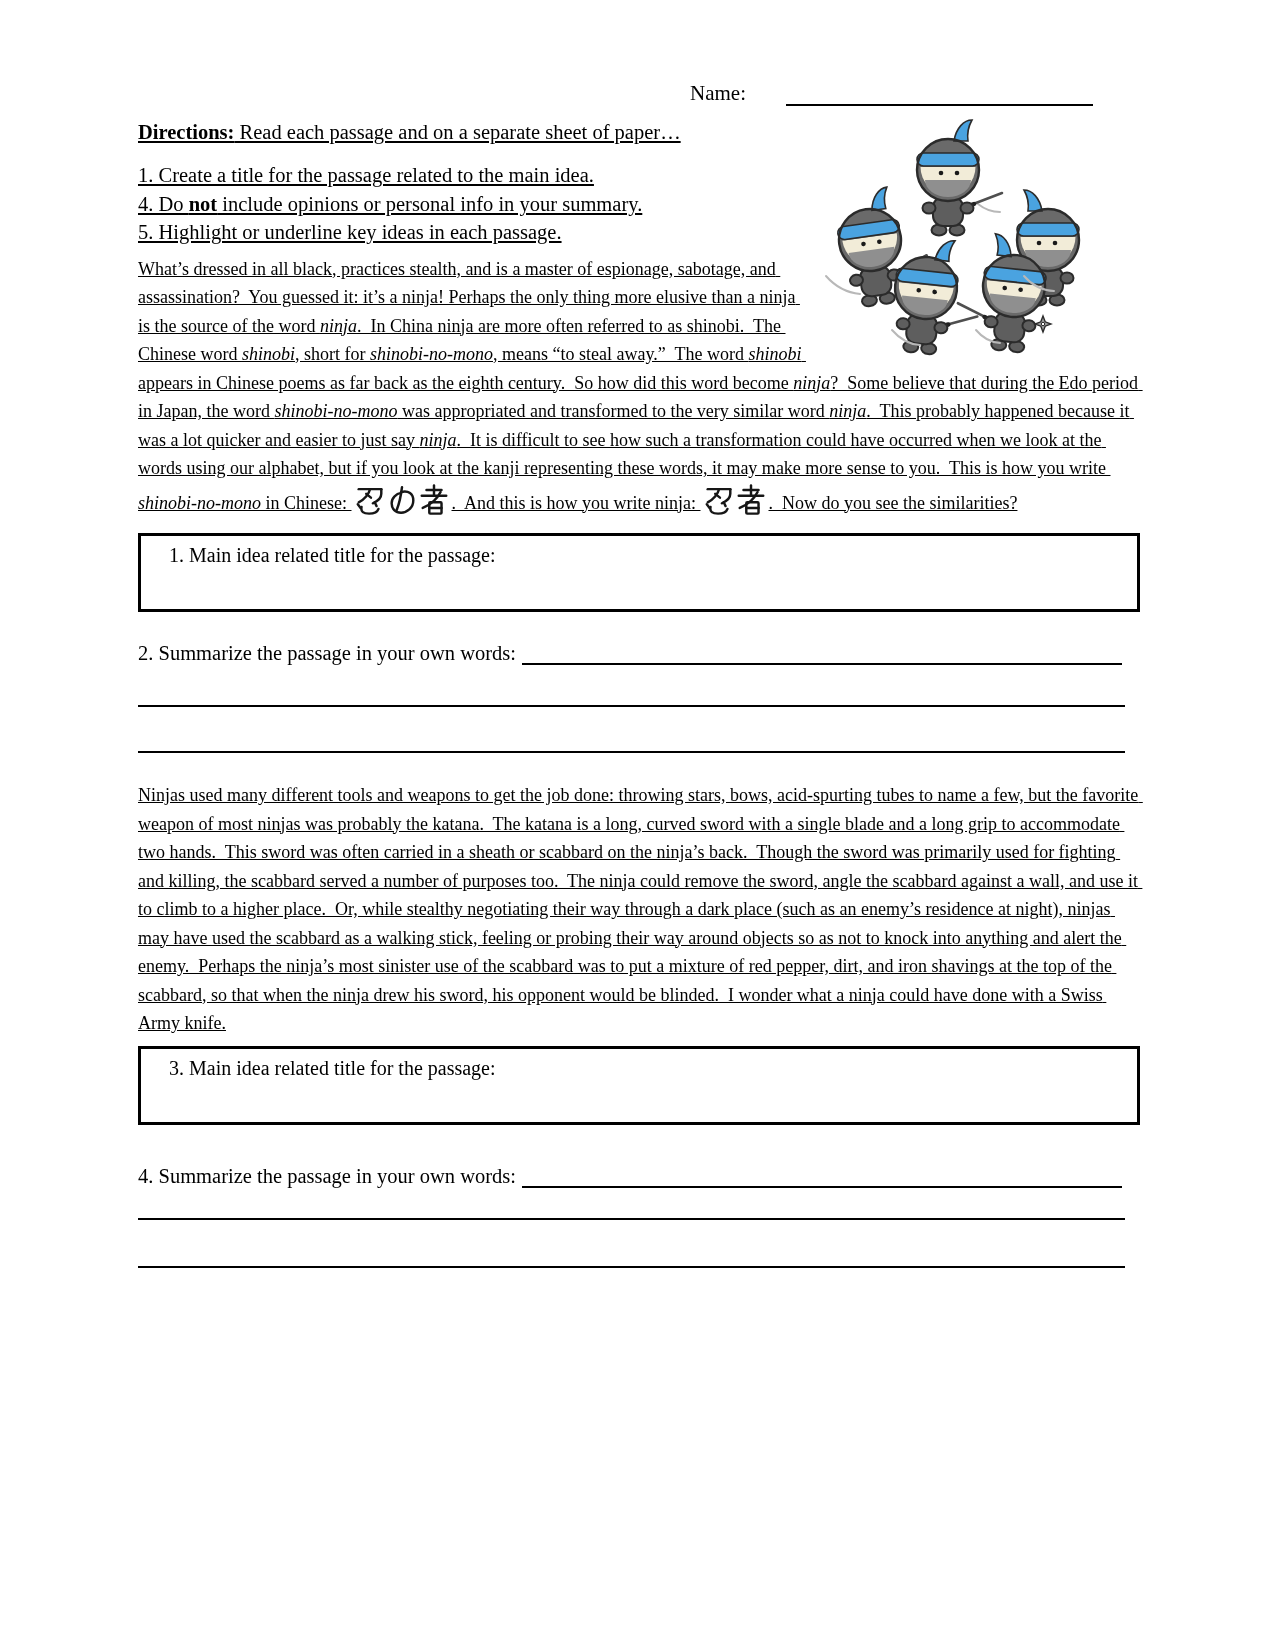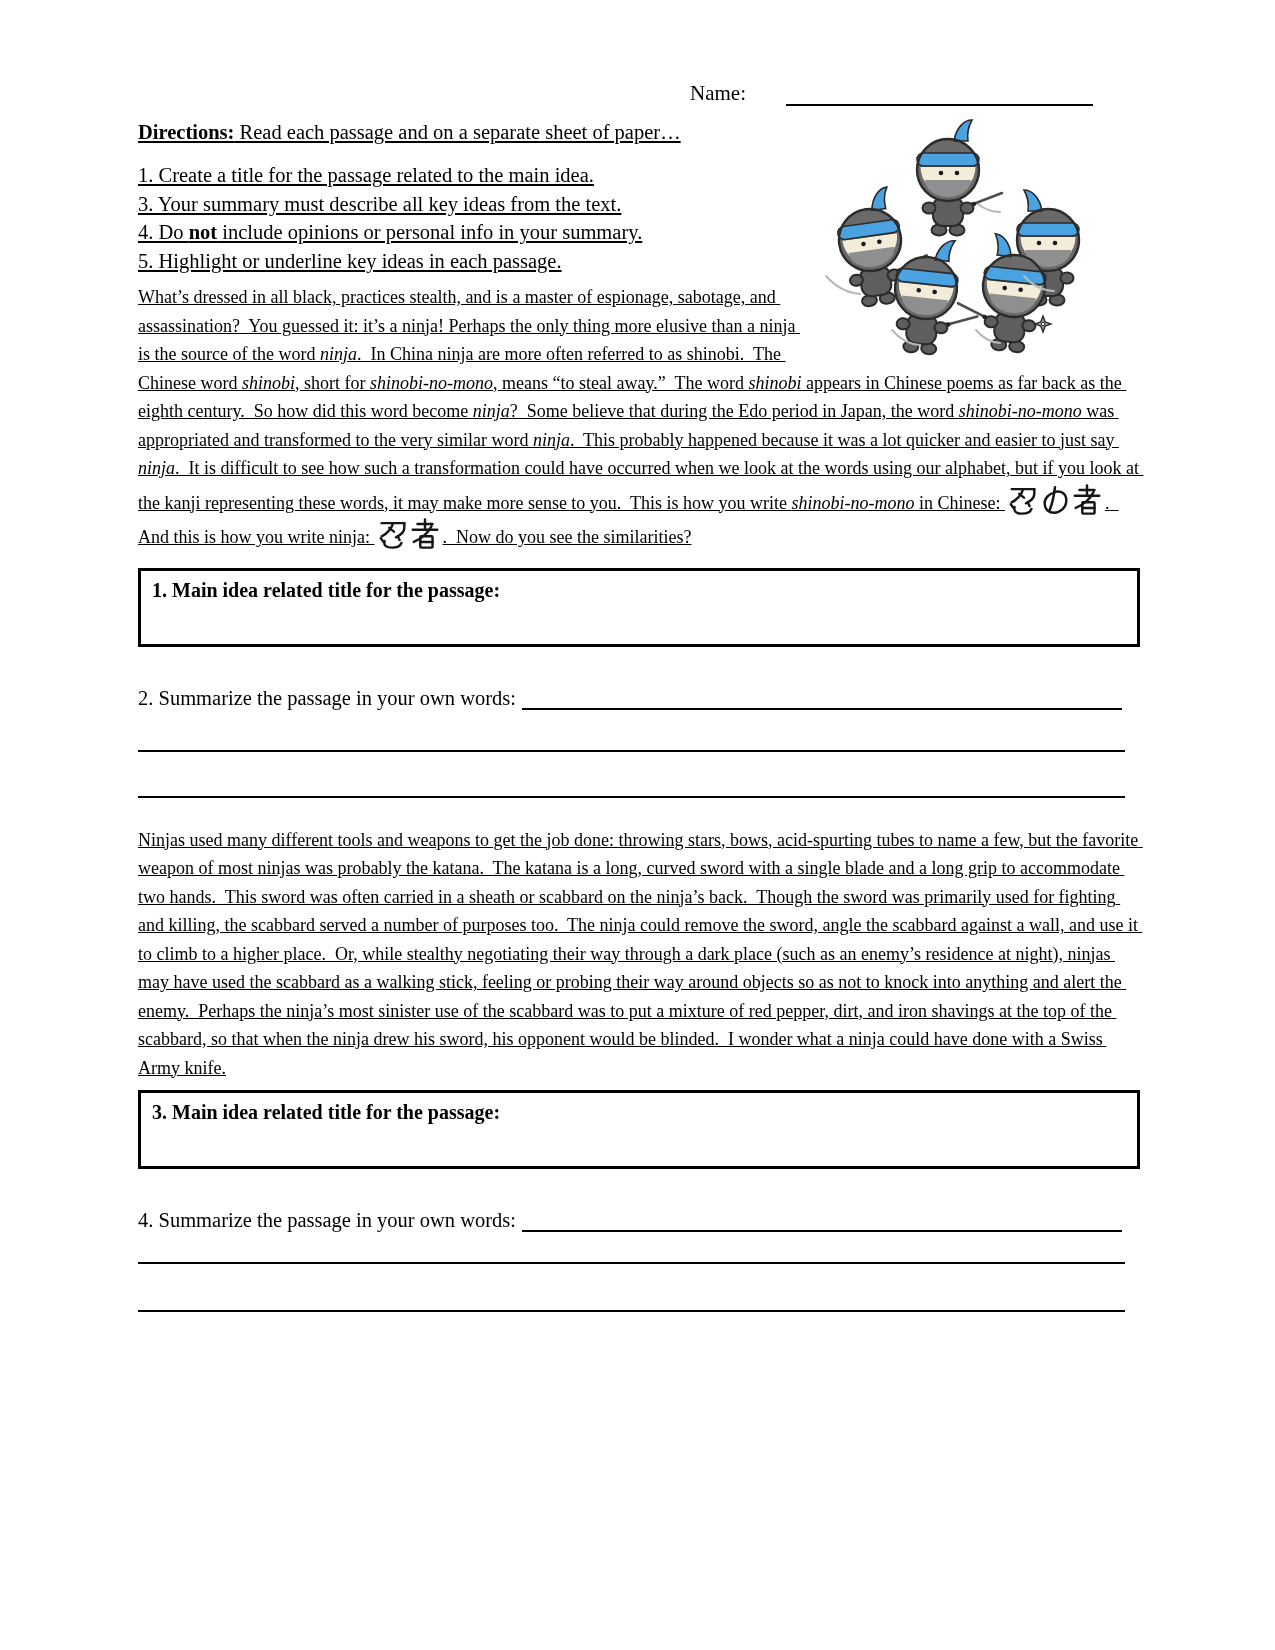--- a/index.html
+++ b/index.html
@@ -20,26 +20,26 @@
   .ninja-svg{display:block;width:272px;height:240px;margin:-26px 58px 0 auto;}
 
   .instructions{margin-top:17px;font-size:20.5px;line-height:28.5px;}
 
   .passage{font-size:18px;line-height:28.5px;white-space:pre-wrap;text-align:left;}
   .passage-1{margin-top:8px;}
   .passage-2{margin-top:28px;clear:both;}
   .kanji{display:inline-block;vertical-align:-7px;margin:0 2px;}
   .kanji path,.kanji rect{fill:none;stroke:#161616;stroke-width:2.6;stroke-linecap:round;stroke-linejoin:round;}
 
-  .idea-box{clear:both;border:3px solid #000;padding:8px 12px 42px 11px;font-size:20px;font-weight:bold;}
+  .idea-box{clear:both;border:3px solid #000;padding:8px 12px 42px 28px;font-size:20px;font-weight:normal;}
   .idea-box-1{margin-top:16px;}
   .idea-box-3{margin-top:8px;}
 
   .summarize-row{display:flex;align-items:flex-end;font-size:20.5px;}
-  .q2-row{margin-top:36px;}
+  .q2-row{margin-top:26px;}
   .q4-row{margin-top:36px;text-align:right;}
   .write-line{flex:1;border-bottom:2px solid #000;height:25px;margin-left:6px;margin-right:18px;}
 
   .ansline{border-bottom:2px solid #000;width:987px;}
   .ansline-q2-a{height:40px;}
   .ansline-q2-b{height:44px;}
   .ansline-q4-a{height:30px;}
   .ansline-q4-b{height:46px;}
 
   
@@ -97,21 +97,20 @@
       <path class="nj-swish" d="M 166 212 q 10 12 24 13"></path>
       <g transform="translate(233,206)">
         <path d="M0 -8 L2.2 -2.2 L8 0 L2.2 2.2 L0 8 L-2.2 2.2 L-8 0 L-2.2 -2.2 Z" fill="#9a9a9a" stroke="#2b2b2b" stroke-width="1.4"></path>
         <circle r="1.7" fill="#fff" stroke="#2b2b2b" stroke-width="1"></circle>
       </g>
     </svg>
   </div>
 
   <div class="instructions">
     <p><span>1. Create a title for the passage related to the main idea.</span></p>
-    <p><span>3. Your summary must describe all key ideas from the text.</span></p>
     <p><span>4. Do </span><span class="bd">not</span><span> include opinions or personal info in your summary.</span></p>
     <p><span>5. Highlight or underline key ideas in each passage.</span></p>
   </div>
 
   <p class="passage passage-1"><span><span>What’s dressed in all black, practices stealth, and is a master of espionage, sabotage, and assassination?  You guessed it: it’s a ninja! Perhaps the only thing more elusive than a ninja is the source of the word </span><span class="it">ninja</span><span>.  In China ninja are more often referred to as shinobi.  The Chinese word </span><span class="it">shinobi</span><span>, short for </span><span class="it">shinobi-no-mono</span><span>, means “to steal away.”  The word </span><span class="it">shinobi</span><span> appears in Chinese poems as far back as the eighth century.  So how did this word become </span><span class="it">ninja</span><span>?  Some believe that during the Edo period in Japan, the word </span><span class="it">shinobi-no-mono</span><span> was appropriated and transformed to the very similar word </span><span class="it">ninja</span><span>.  This probably happened because it was a lot quicker and easier to just say </span><span class="it">ninja</span><span>.  It is difficult to see how such a transformation could have occurred when we look at the words using our alphabet, but if you look at the kanji representing these words, it may make more sense to you.  This is how you write </span><span class="it">shinobi-no-mono</span><span> in Chinese: </span></span><svg class="kanji" width="96" height="33" viewBox="0 0 102 34" role="img" aria-label="忍の者">
         <g>
           <path d="M5 6 H29"></path>
           <path d="M29 6 v5 c0 5 -4 8 -9 10"></path>
           <path d="M17 6 c-1 5 -6 11 -12 14"></path>
           <path d="M13 11 l5 4"></path>

